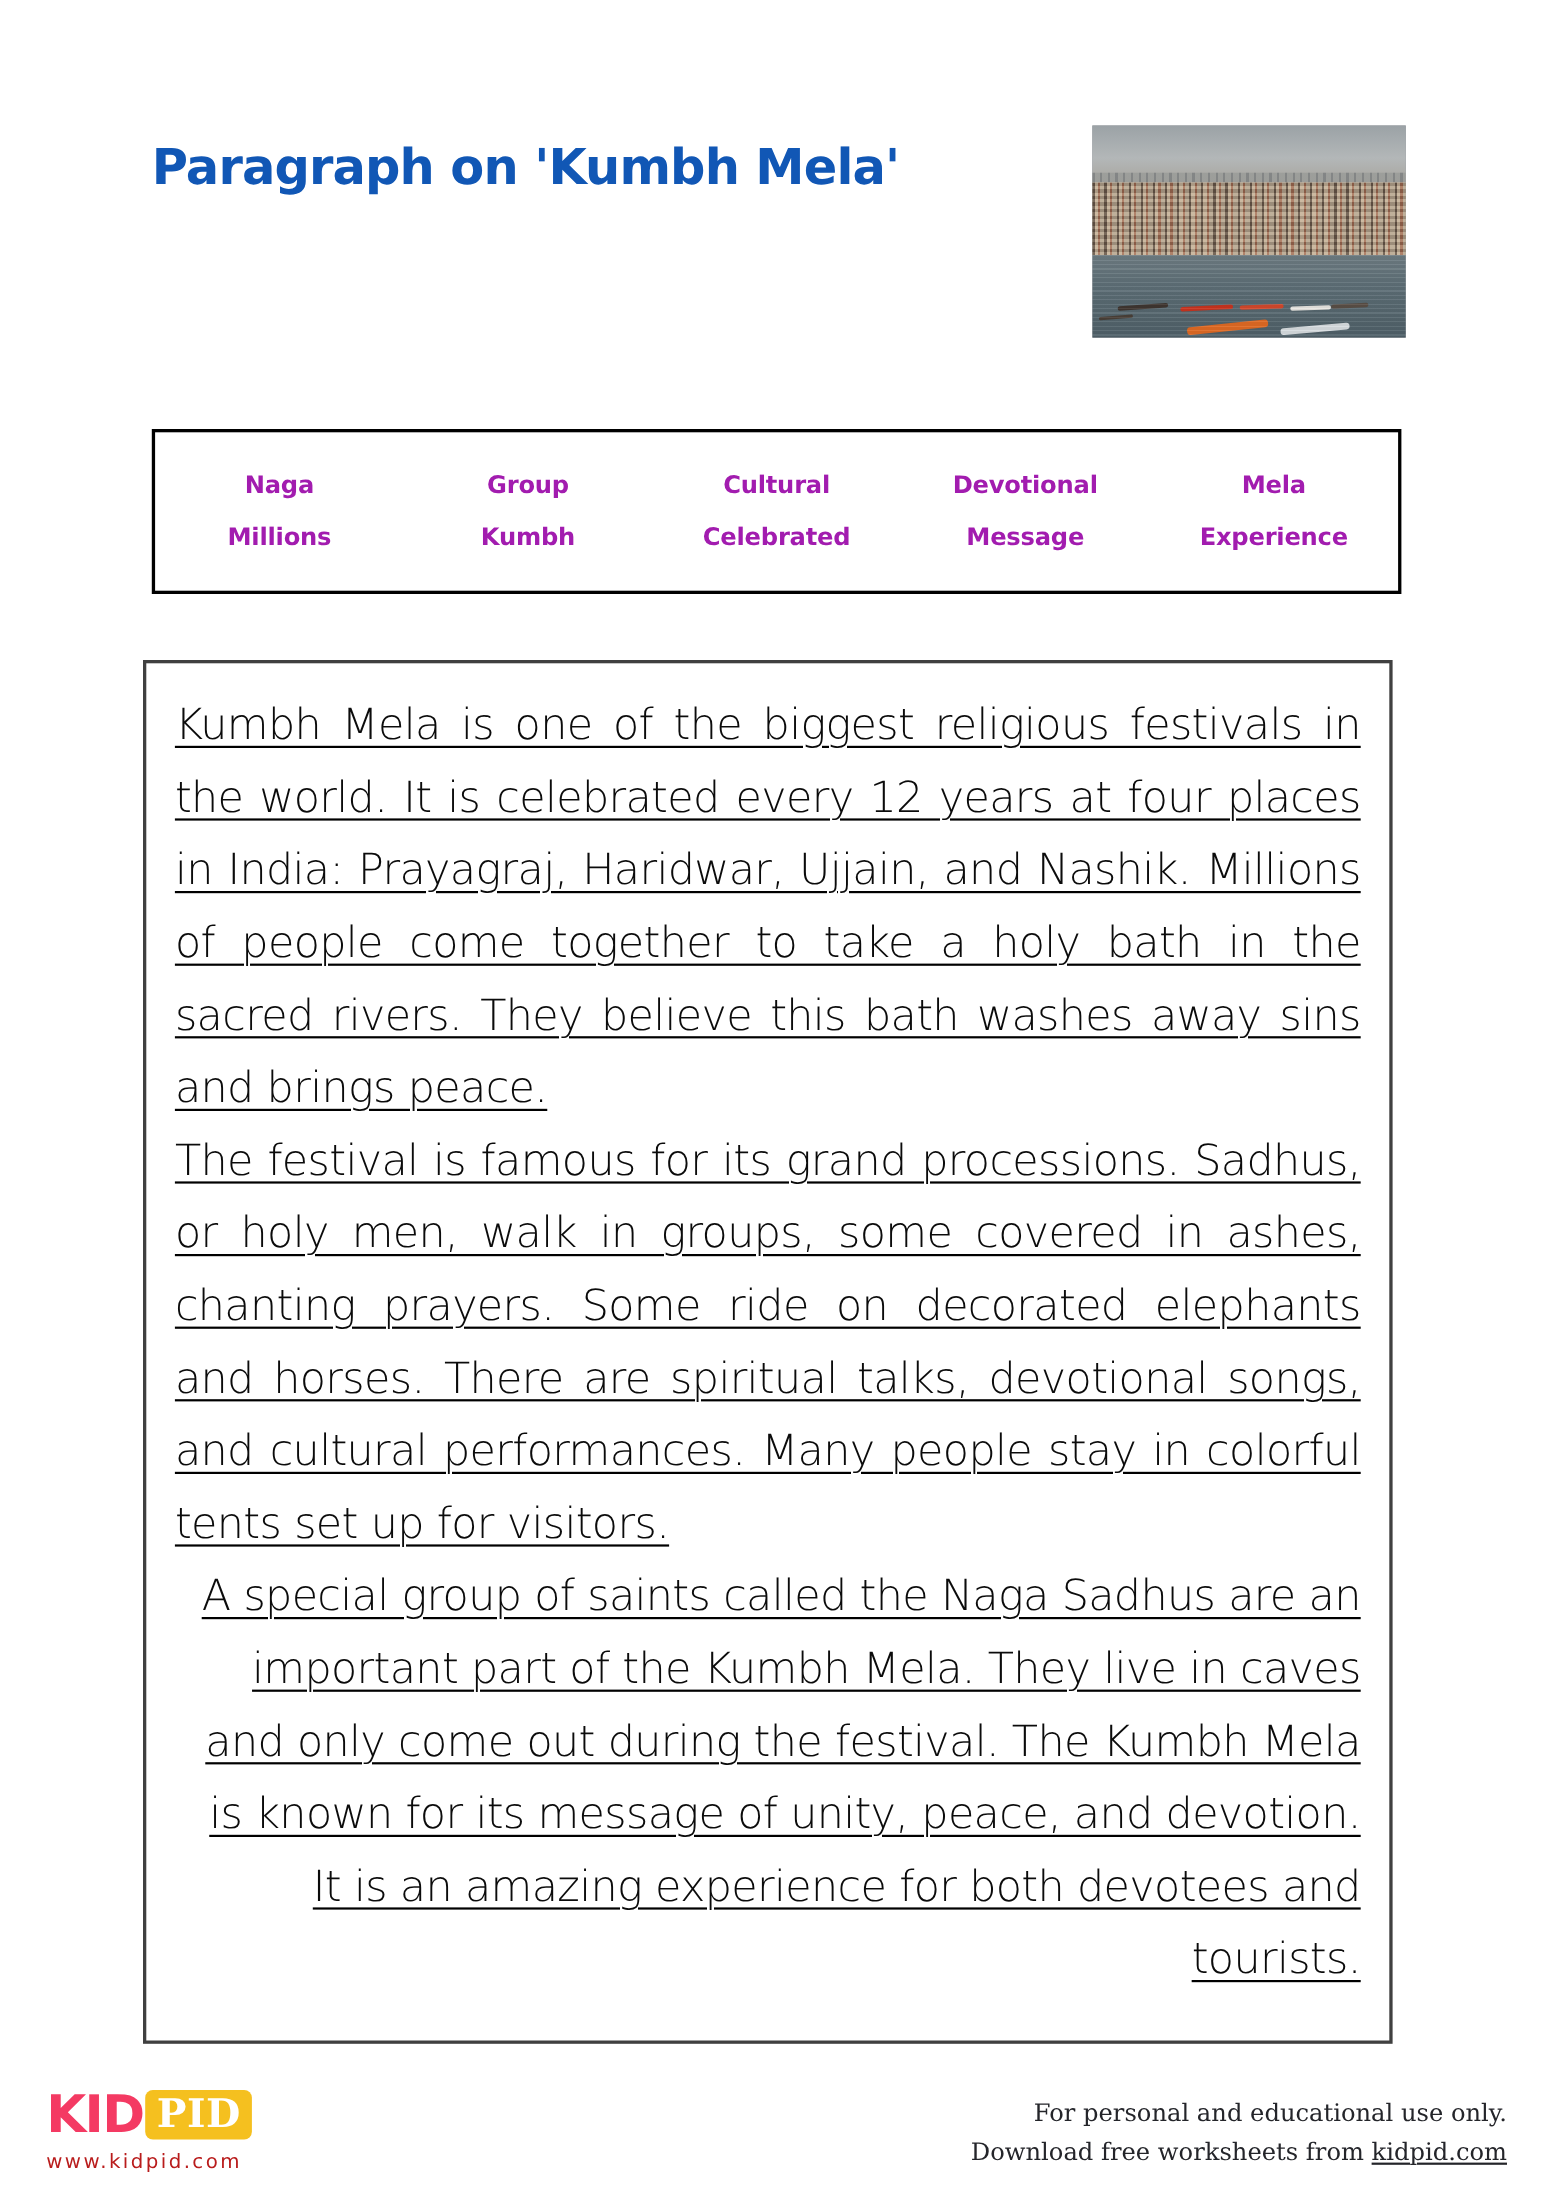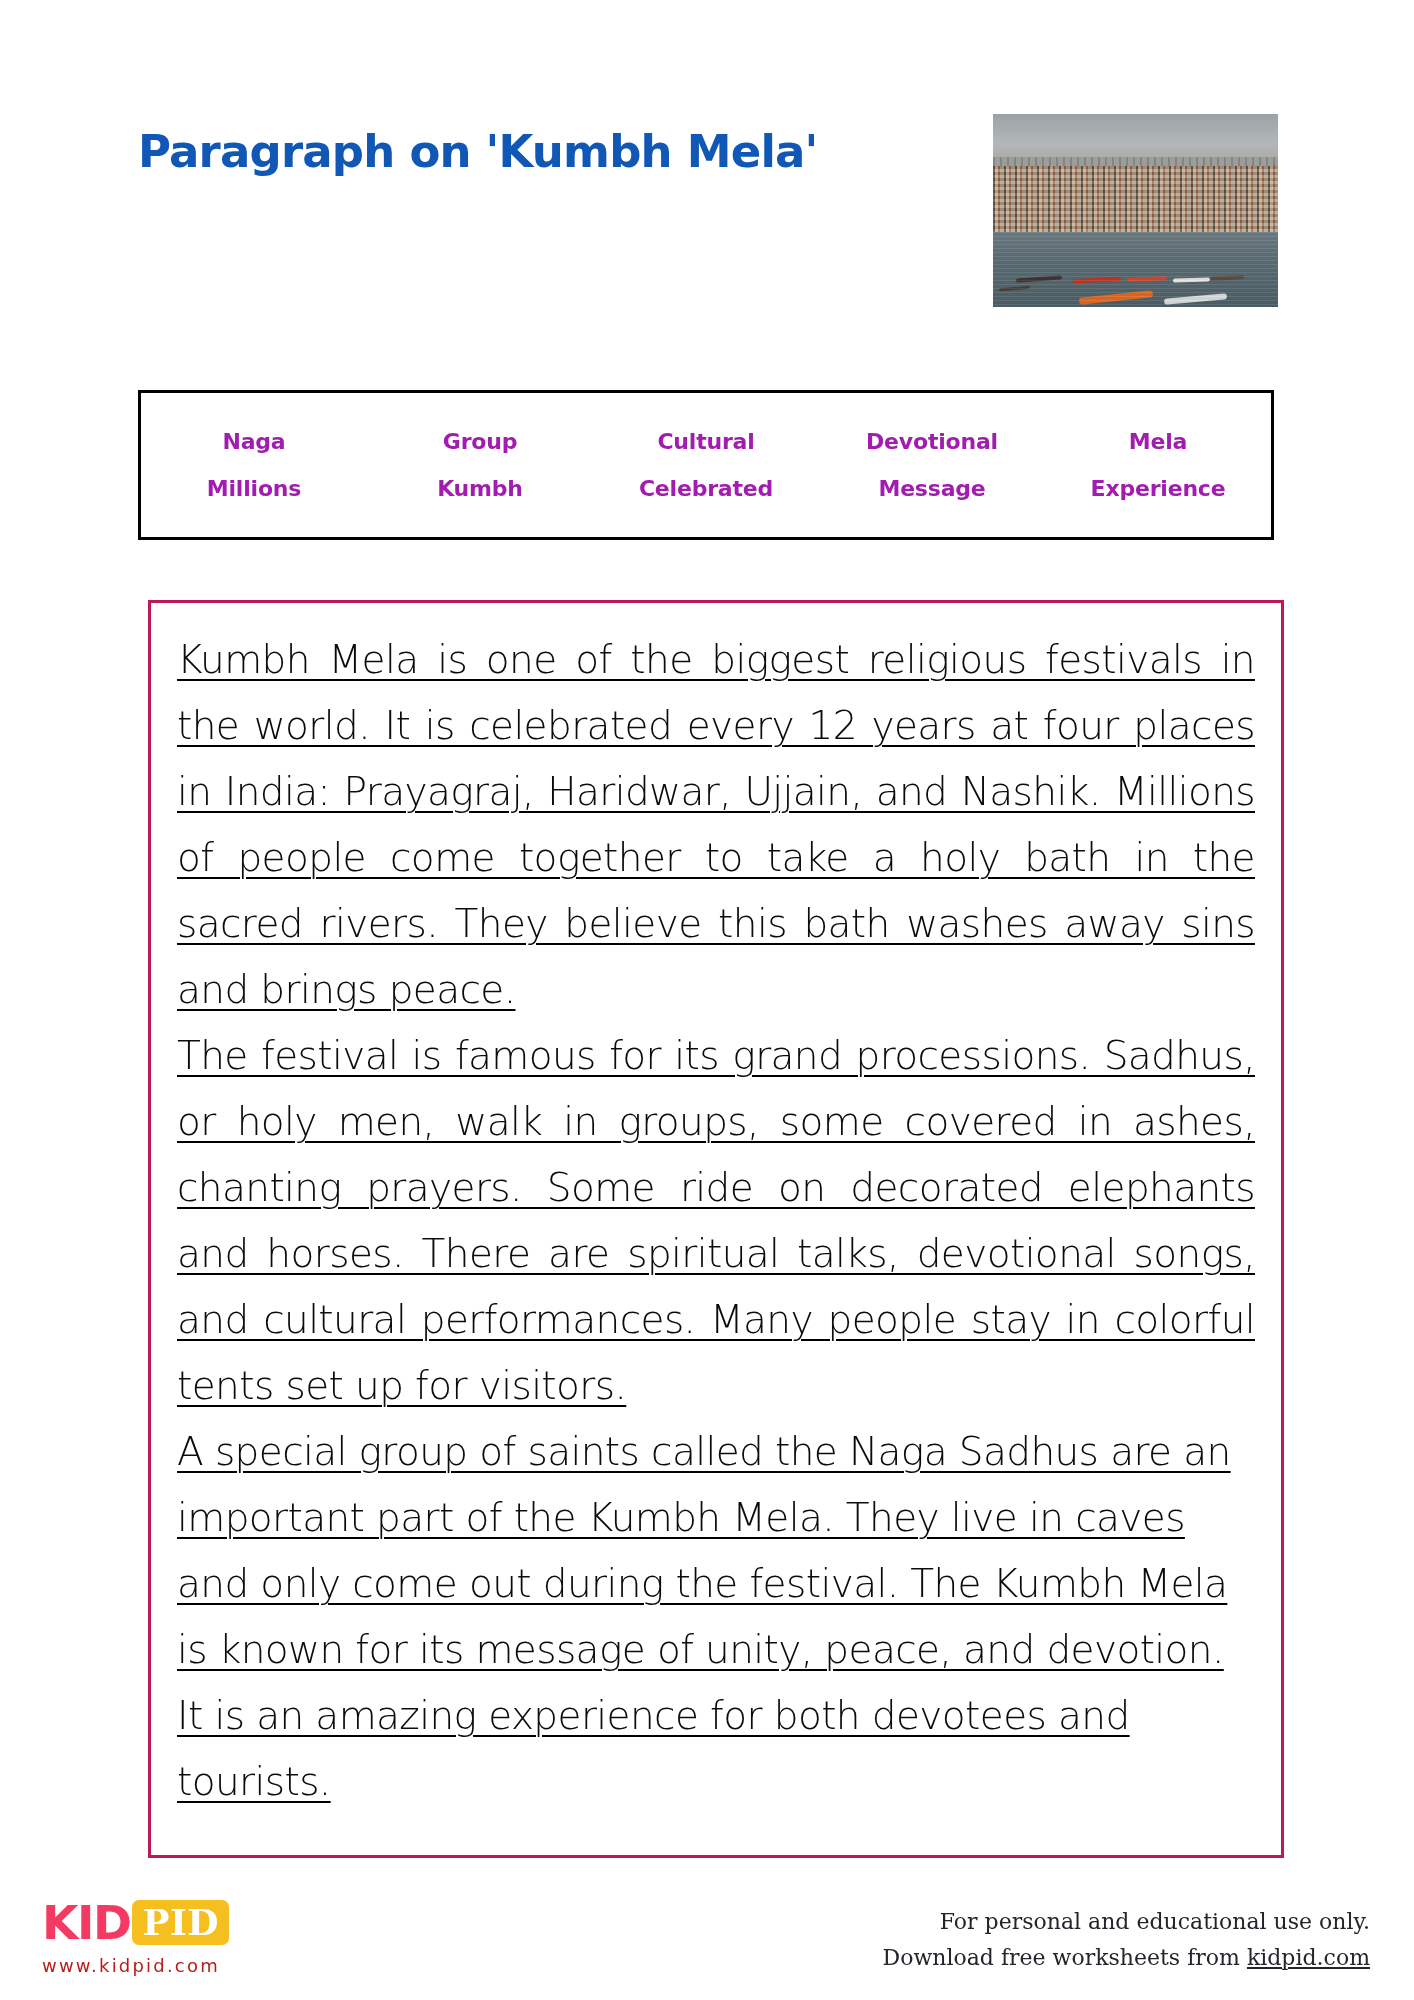--- a/index.html
+++ b/index.html
@@ -142,46 +142,46 @@
     font-family: "DejaVu Sans", sans-serif;
     font-weight: 700;
     font-size: 22px;
     letter-spacing: -0.2px;
     color: #a21caf;
   }
 
   
   .writing-box {
     position: absolute;
-    left: 148px;
+    left: 130px;
     top: 600px;
     width: 1136px;
     height: 1258px;
-    border: 3px solid #be185d;
+    border: 3px solid #404040;
     box-sizing: border-box;
     padding: 24px 26px 10px 26px;
   }
   .para {
     font-family: "DejaVu Sans", sans-serif;
     font-weight: 300;
     font-size: 39px;
     line-height: 66px;
     letter-spacing: -0.6px;
     text-align: justify;
     text-justify: inter-word;
     color: #0b0b0b;
     margin: 0;
     text-decoration: underline;
     text-decoration-thickness: 2px;
     text-underline-offset: 6px;
     -webkit-text-decoration-color: #000;
     text-decoration-color: #000;
   }
   .para.last {
-    text-align: left;
+    text-align: right;
   }
 
   
   .footer {
     position: absolute;
     left: 0;
     top: 1880px;
     width: 1414px;
     height: 120px;
   }

